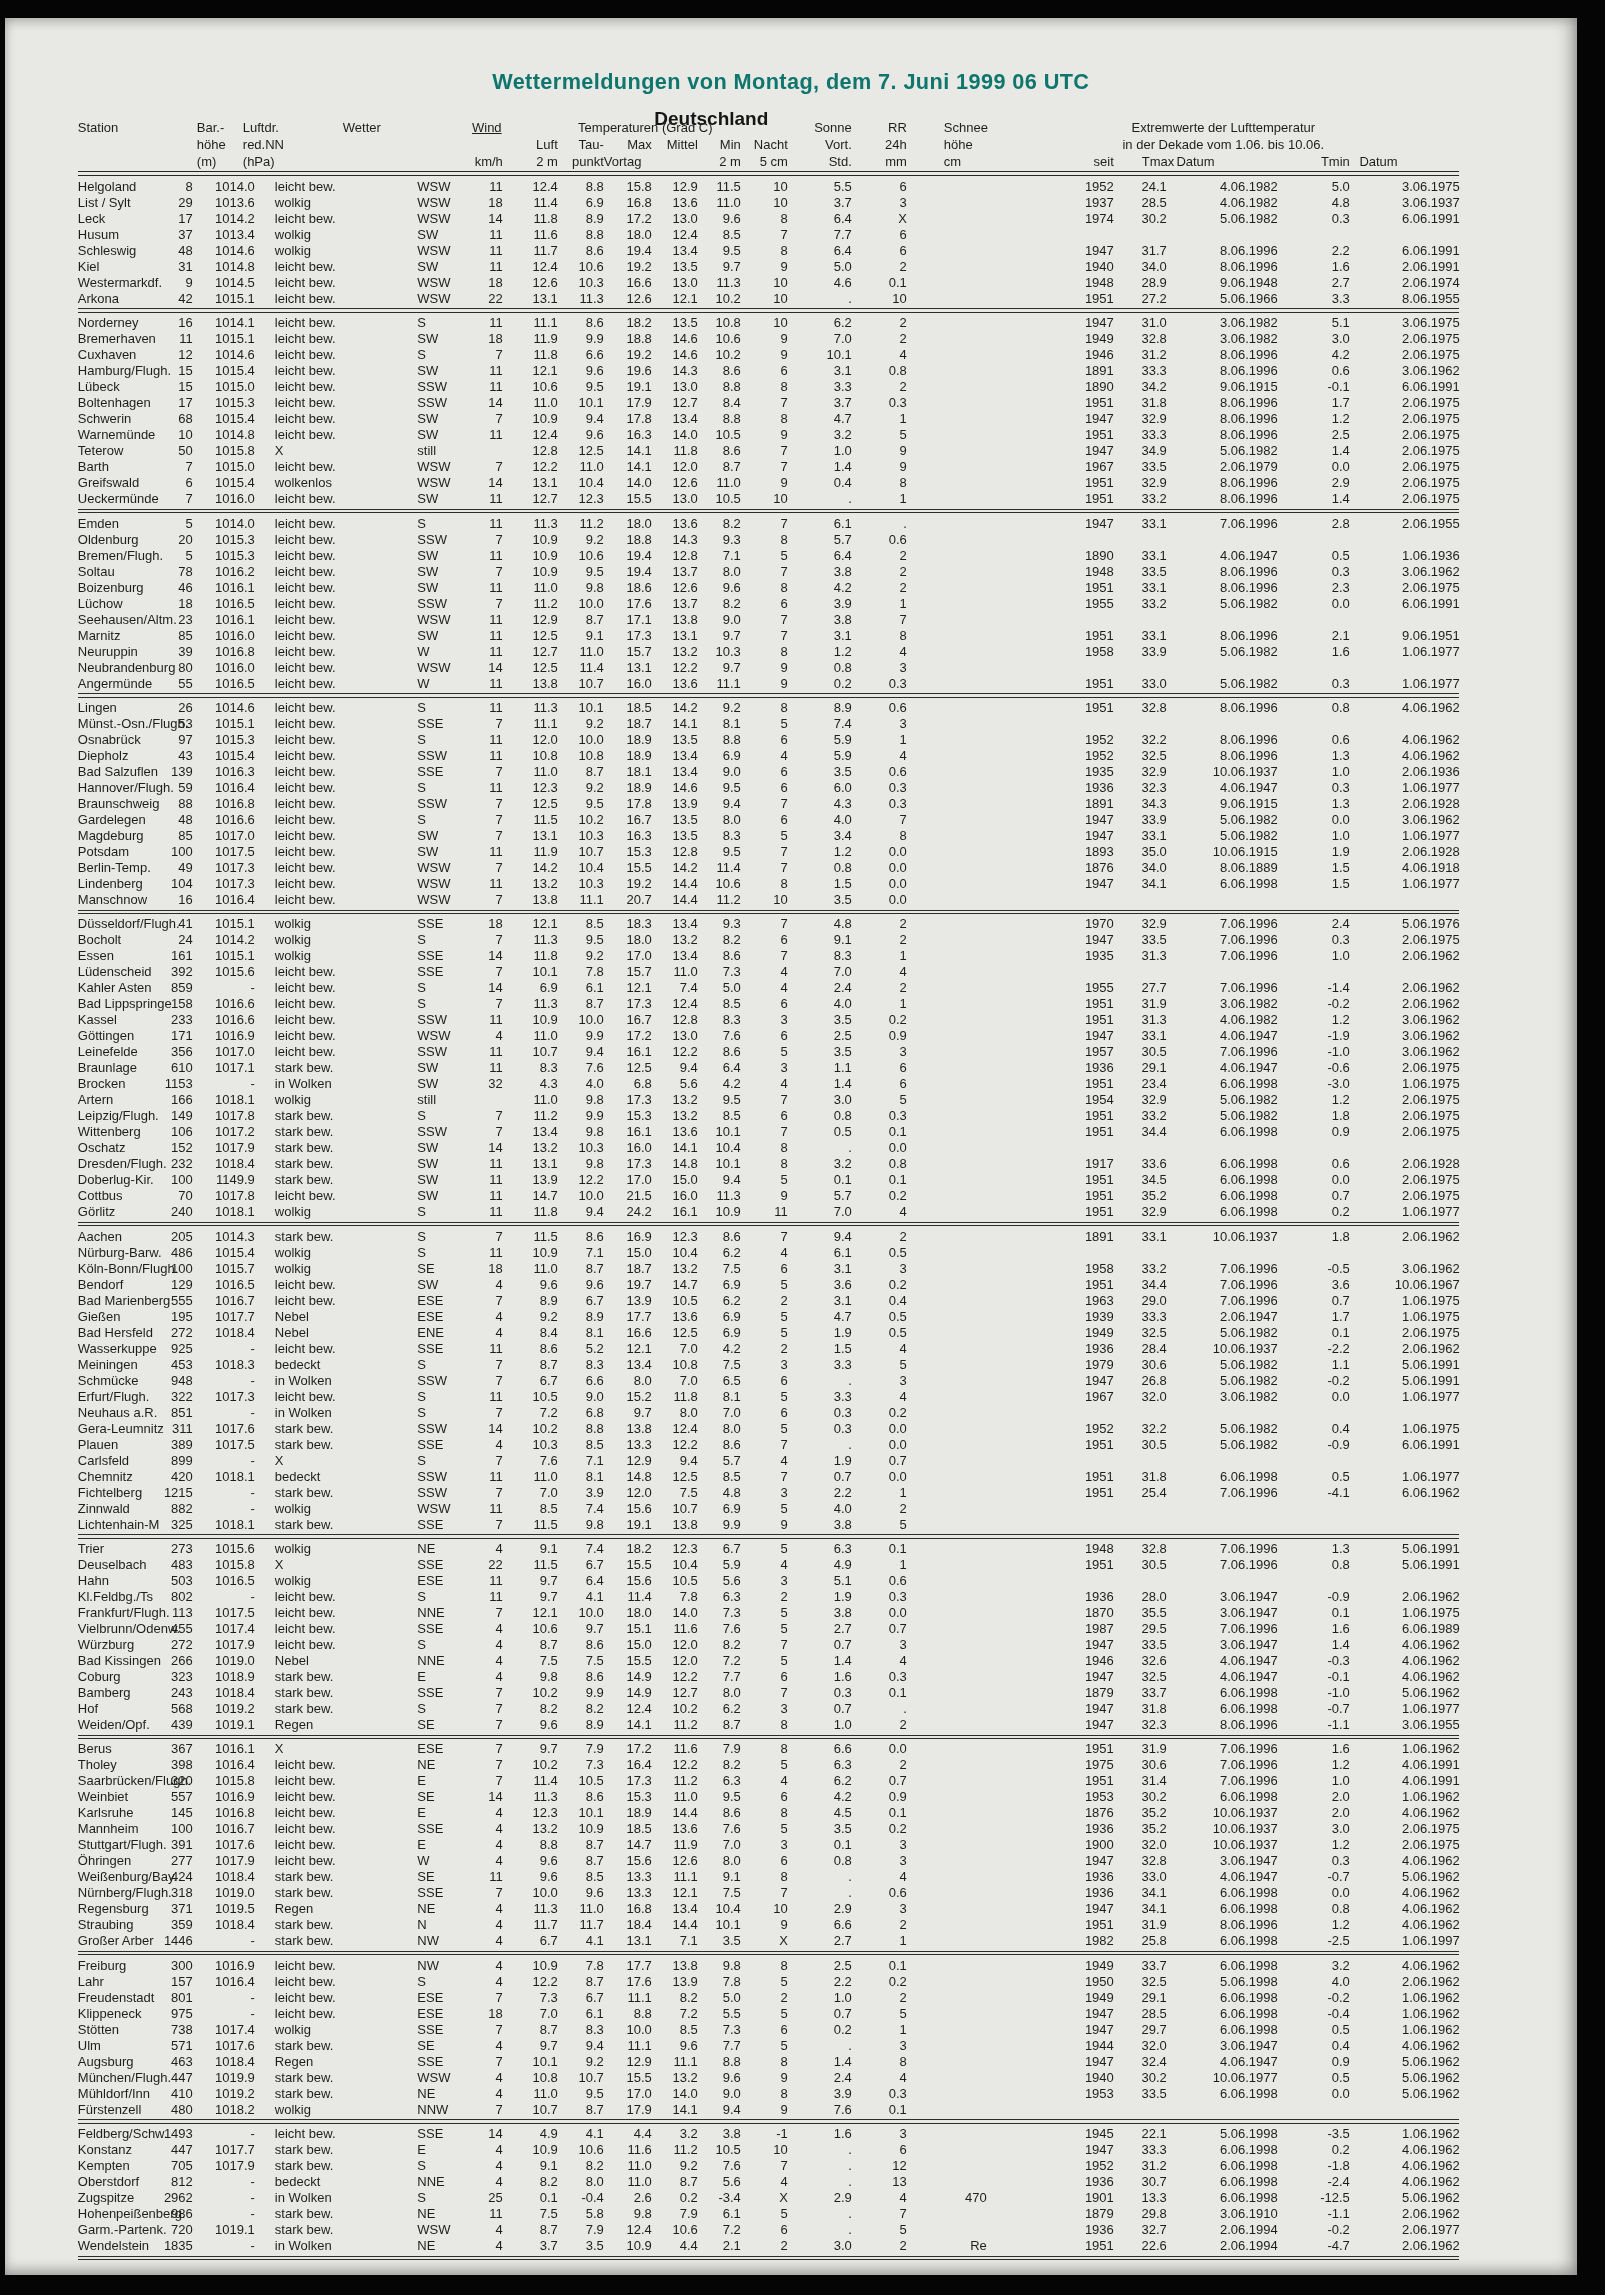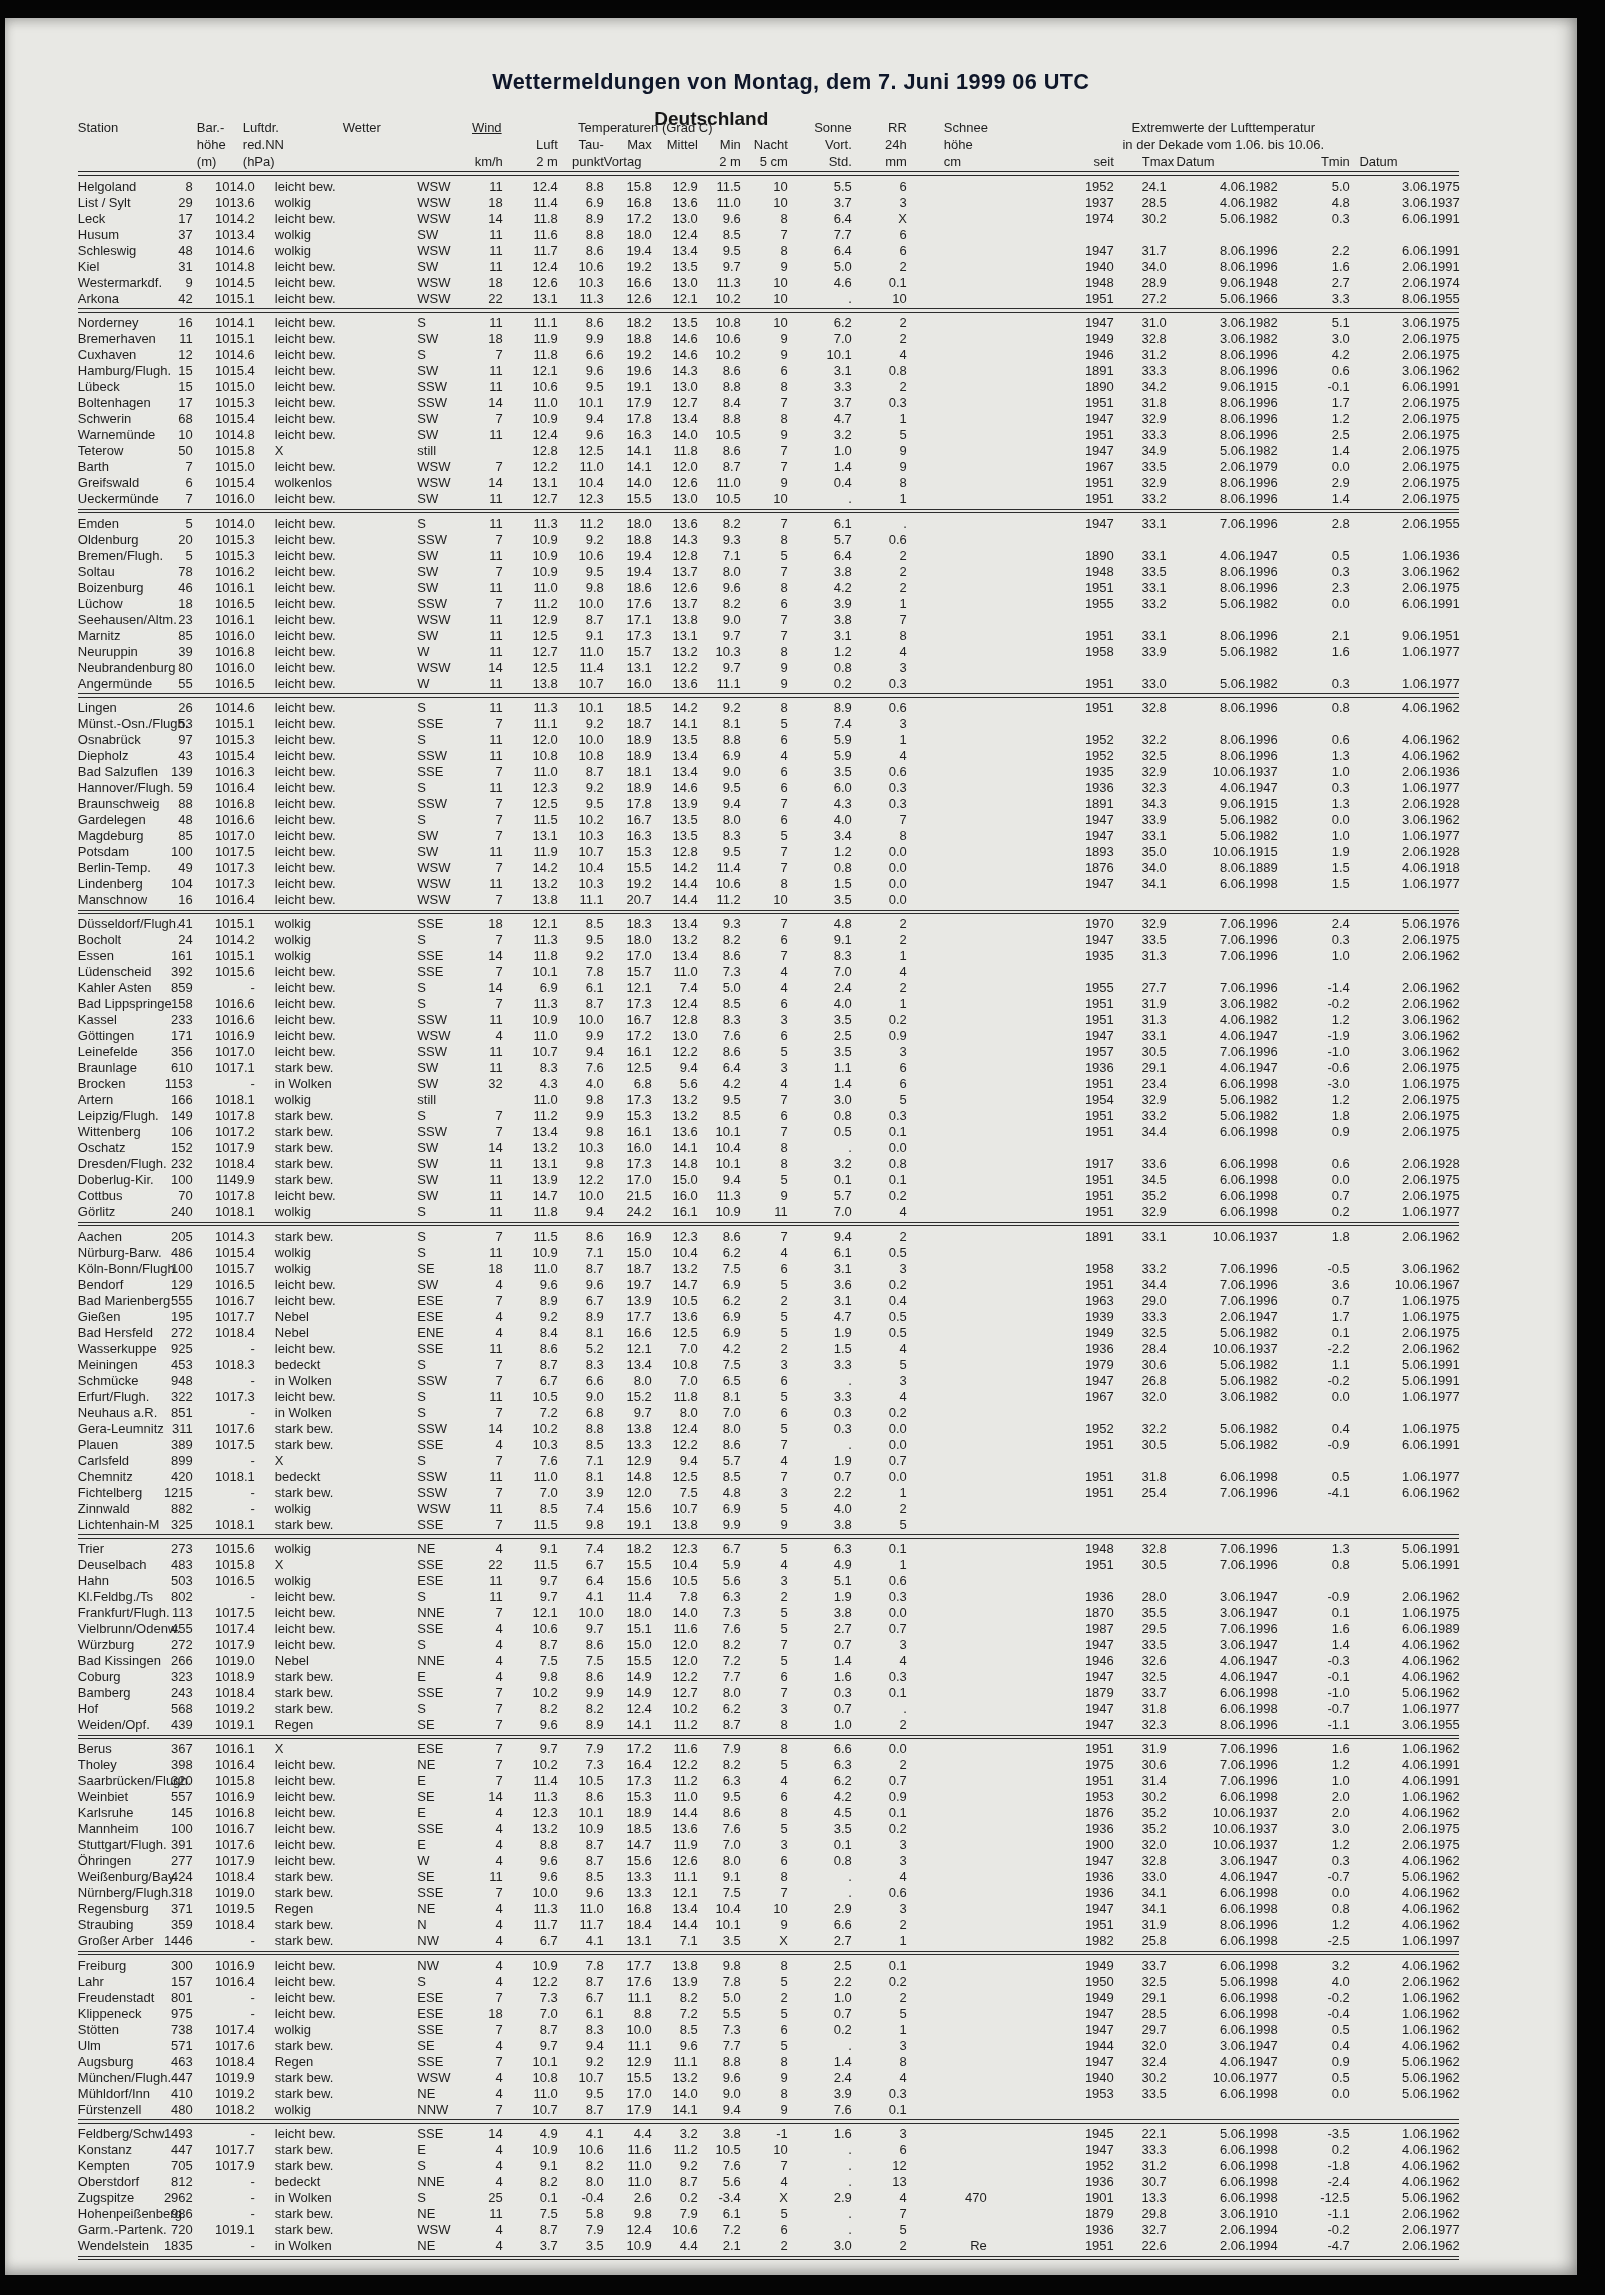--- a/index.html
+++ b/index.html
@@ -8,21 +8,21 @@
     font-family:"Liberation Sans","DejaVu Sans",sans-serif;
     -webkit-font-smoothing:antialiased;
   }
   .paper{
     position:absolute;left:4.8px;top:17.7px;width:1572px;height:2257px;
     background:#e8e8e4;color:#1e1e1e;
     box-shadow: inset -8px 0 14.4px rgba(0,0,0,0.22), inset 0 -6.4px 11.2px rgba(0,0,0,0.18), inset 0 4.8px 8px rgba(0,0,0,0.10);
   }
   .title{
     position:absolute;top:51px;left:0;width:1572px;text-align:center;
-    font-size:21.7px;font-weight:bold;letter-spacing:0.4px;color:#0f172a;
+    font-size:21.7px;font-weight:bold;letter-spacing:0.4px;color:#0f766e;
   }
   .subtitle{
     position:absolute;top:90px;left:0;width:1413px;text-align:center;
     font-size:19px;font-weight:bold;color:#161616;
   }
   .table{
     position:absolute;left:73px;top:101px;width:1381px;
     --cols:48px 67px 62px 140px 64px 44px 55px 46px 48px 46px 43px 47px 64px 55px 80px 127px 53px 111px 72px 110px;
   }
   .hrow,.row{display:grid;grid-template-columns:var(--cols);}

